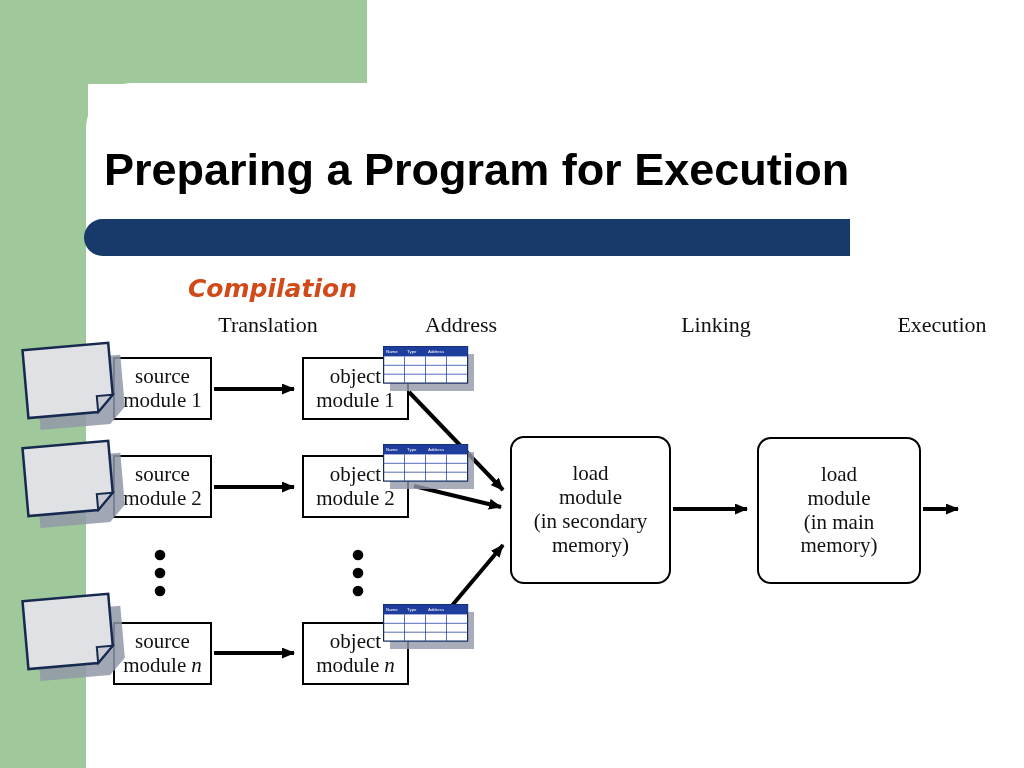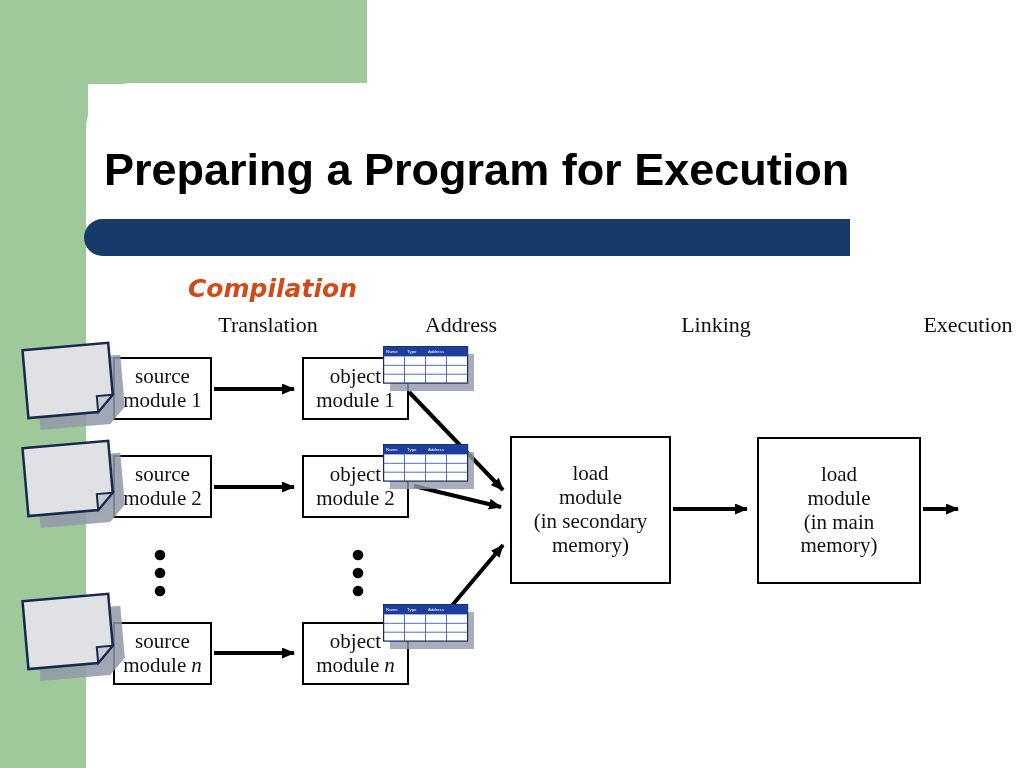--- a/index.html
+++ b/index.html
@@ -23,21 +23,21 @@
   .compilation{position:absolute;left:188px;top:274px;font-size:25px;font-weight:bold;
                font-style:italic;color:#d04a1a;font-family:"DejaVu Sans",sans-serif;}
 
   .stage{position:absolute;top:312px;transform:translateX(-50%);
          font-family:"Liberation Serif",serif;font-size:22px;color:#111;white-space:nowrap;}
 
   .box{position:absolute;background:#ffffff;border:2px solid #000;box-sizing:border-box;
        display:flex;flex-direction:column;justify-content:center;align-items:center;
        font-family:"Liberation Serif",serif;font-size:21px;color:#111;line-height:1.14;
        text-align:center;z-index:3;}
-  .prelines{white-space:pre-line;}
+  .prelines{white-space:pre-line;border-radius:14px;}
   .num{margin-left:5px;}
   .it{font-style:italic;}
 
   .doc-icon{position:absolute;width:114px;height:102px;z-index:6;}
   .tbl-icon{position:absolute;width:95px;height:48px;z-index:6;}
 
   #wires{position:absolute;left:0;top:0;width:1024px;height:768px;z-index:4;pointer-events:none;}
 </style>
 </head>
 <body>
@@ -49,21 +49,21 @@
   <div class="panel-topright"></div>
   <div class="panel"></div>
 
   <div class="title">Preparing a Program for Execution</div>
   <div class="navybar"></div>
   <div class="compilation">Compilation</div>
 
   <div class="stage" style="left:268px">Translation</div>
   <div class="stage" style="left:461px">Address</div>
   <div class="stage" style="left:716px">Linking</div>
-  <div class="stage" style="left:968px">Execution</div>
+  <div class="stage" style="left:942px">Execution</div>
 
   <div class="box" style="left:113px;top:357px;width:99px;height:63px;">
     <span>source</span>
     <span><span>module</span><span class="num">1</span></span>
   </div>
   <div class="box" style="left:113px;top:455px;width:99px;height:63px;">
     <span>source</span>
     <span><span>module</span><span class="num">2</span></span>
   </div>
   <div class="box" style="left:113px;top:622px;width:99px;height:63px;">

